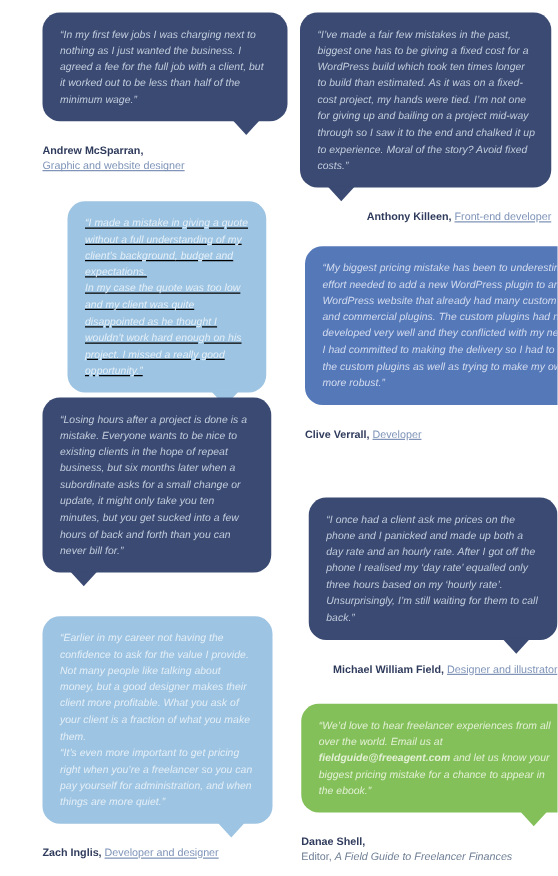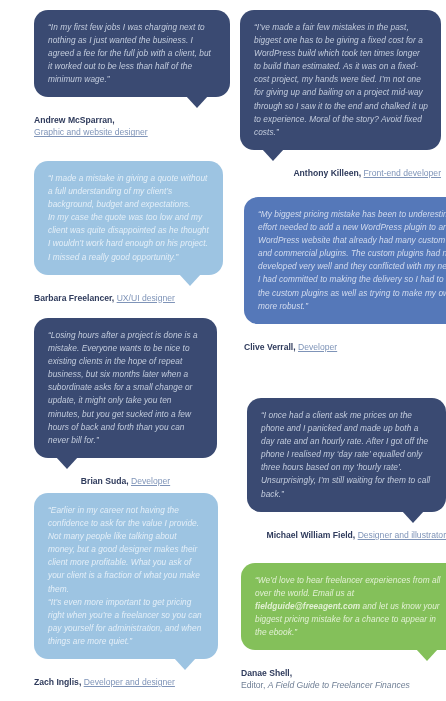--- a/index.html
+++ b/index.html
@@ -114,40 +114,36 @@
       <div class="bubble">
         <div class="bubble-text">“In my first few jobs I was charging next to nothing as I just wanted the business. I agreed a fee for the full job with a client, but it worked out to be less than half of the minimum wage.”</div>
         <div class="tail tail-right"></div>
       </div>
       <div class="attrib">
         <span class="attrib-name">Andrew McSparran,</span>
         <span class="attrib-line2"><a class="attrib-role">Graphic and website designer</a></span>
       </div>
     </div>
 
-    <div class="testimonial t-light" style="top:161px;left:14px;width:189px;">
+    <div class="testimonial t-light" style="top:161px;left:34px;width:159px;text-decoration:underline;">
       <div class="bubble">
         <div class="bubble-text">“I made a mistake in giving a quote without a full understanding of my client’s background, budget and expectations.
 In my case the quote was too low and my client was quite disappointed as he thought I wouldn’t work hard enough on his project. I missed a really good opportunity.”</div>
         <div class="tail tail-right"></div>
       </div>
       <div class="attrib">
         <span class="attrib-name">Barbara Freelancer,</span>
         <a class="attrib-role attrib-inline">UX/UI designer</a>
       </div>
     </div>
 
     <div class="testimonial t-navy" style="top:318px;left:14px;width:183px;">
       <div class="bubble">
         <div class="bubble-text">“Losing hours after a project is done is a mistake. Everyone wants to be nice to existing clients in the hope of repeat business, but six months later when a subordinate asks for a small change or update, it might only take you ten minutes, but you get sucked into a few hours of back and forth than you can never bill for.”</div>
         <div class="tail tail-left"></div>
-      </div>
-      <div class="attrib attrib-align-center">
-        <span class="attrib-name">Brian Suda,</span>
-        <a class="attrib-role attrib-inline">Developer</a>
       </div>
     </div>
 
     <div class="testimonial t-light" style="top:493px;left:14px;width:184px;">
       <div class="bubble">
         <div class="bubble-text">“Earlier in my career not having the confidence to ask for the value I provide. Not many people like talking about money, but a good designer makes their client more profitable. What you ask of your client is a fraction of what you make them.
 “It’s even more important to get pricing right when you’re a freelancer so you can pay yourself for administration, and when things are more quiet.”</div>
         <div class="tail tail-right"></div>
       </div>
       <div class="attrib">

